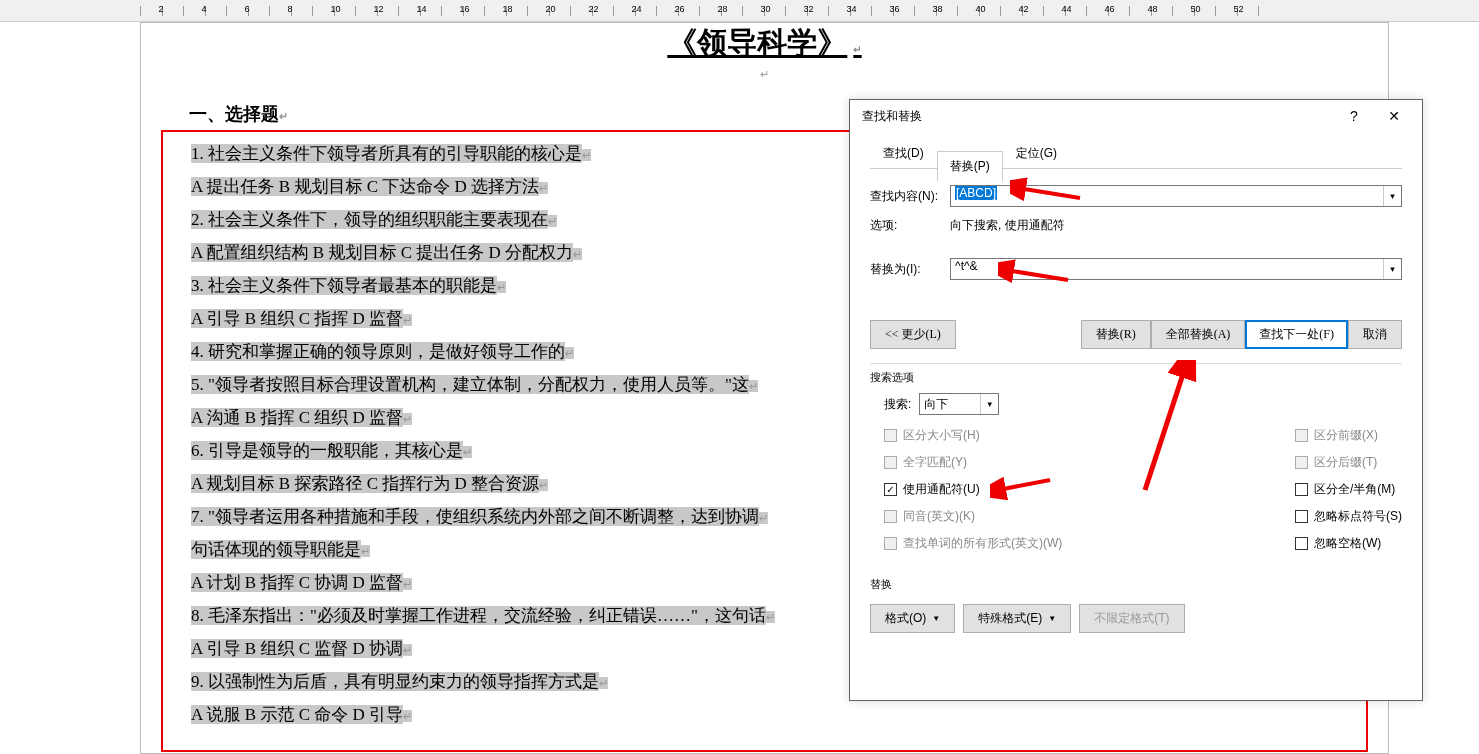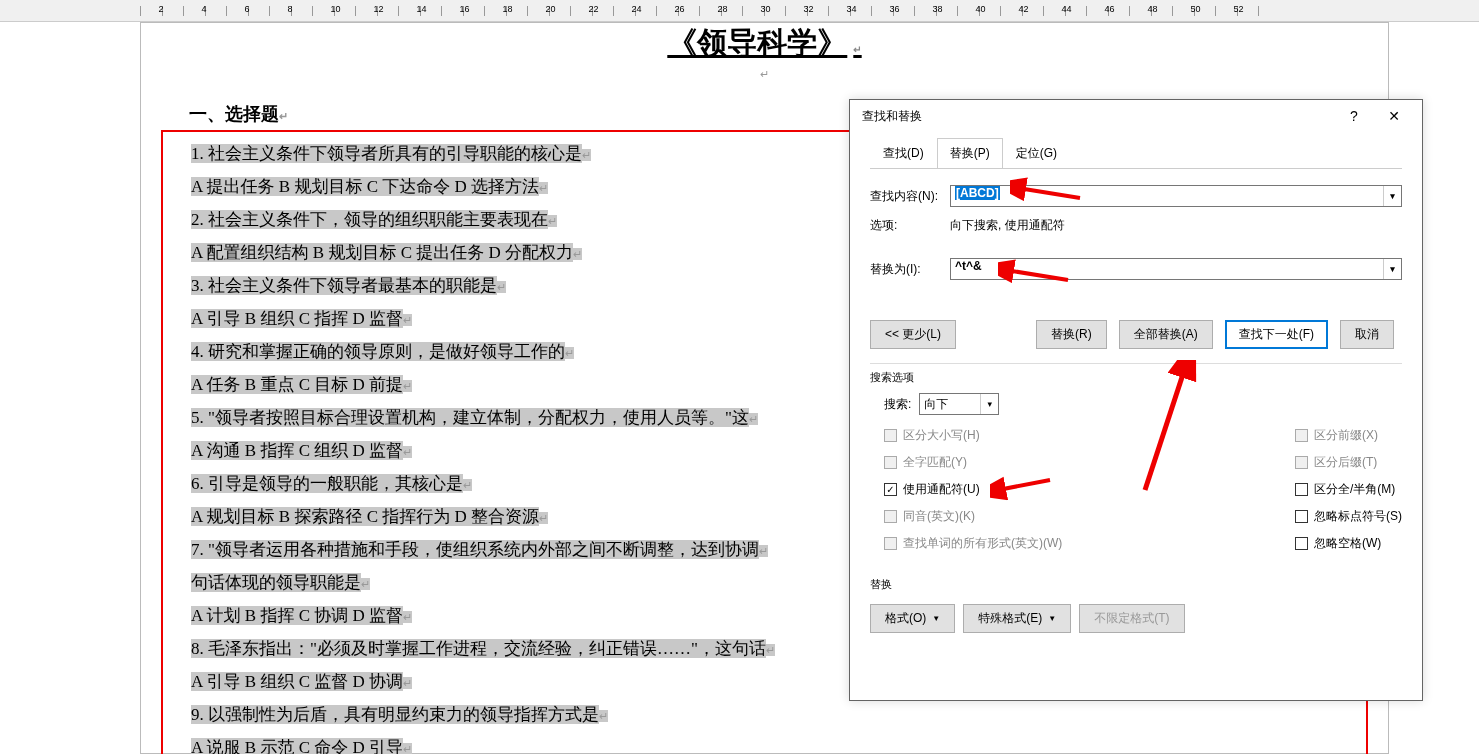--- a/index.html
+++ b/index.html
@@ -20,30 +20,30 @@
 .doc-line { font-family: SimSun; font-size: 17px; line-height: 31px; }
 .doc-line .hl { background: #c8c8c8; }
 
 .dialog { position: absolute; top: 99px; left: 849px; width: 574px; height: 602px; background: #fff; border: 1px solid #646464; box-shadow: 0 0 10px rgba(0,0,0,0.15); z-index: 100; }
 .dialog-titlebar { height: 32px; display: flex; align-items: center; padding: 0 8px; font-size: 12px; }
 .dialog-titlebar .title { flex: 1; padding-left: 4px; }
 .dialog-titlebar .help, .dialog-titlebar .close { width: 40px; text-align: center; font-size: 14px; cursor: pointer; }
 .dialog-body { padding: 6px 20px 14px 20px; font-size: 12px; }
 .tabs { display: flex; border-bottom: 1px solid #ccc; margin-bottom: 16px; }
 .tab { padding: 6px 12px; border: 1px solid transparent; border-bottom: none; cursor: pointer; }
-.tab.active { border-color: #ccc; background: #fff; position: relative; top: 0; }
+.tab.active { border-color: #ccc; background: #fff; position: relative; top: 13px; }
 
 .field-row { display: flex; align-items: center; margin-bottom: 10px; }
 .field-label { width: 80px; }
-.field-input { flex: 1; height: 22px; border: 1px solid #767676; padding: 0 4px; font-size: 12px; position: relative; font-weight: bold; }
+.field-input { flex: 1; height: 22px; border: 1px solid #767676; padding: 0 4px; font-size: 12px; position: relative; }
 .field-input .dd { position: absolute; right: 0; top: 0; width: 18px; height: 20px; border-left: 1px solid #ccc; text-align: center; line-height: 20px; font-size: 9px; cursor: pointer; }
 .sel-text { background: #0078d7; color: #fff; padding: 0 1px; }
 .options-row { display: flex; margin-top: 2px; margin-bottom: 20px; }
 
-.button-row { display: flex; gap: 12px; margin: 18px 8px 14px 0; }
+.button-row { display: flex; gap: 0; margin: 18px 0 14px 0; font-family: Liberation Serif, serif; }
 .btn { border: 1px solid #adadad; background: #e1e1e1; padding: 5px 14px; font-size: 12px; cursor: pointer; white-space: nowrap; }
 .btn.primary { border: 2px solid #0078d7; background: #fff; padding: 4px 12px; }
 .spacer { flex: 1; }
 
 .section-label { font-size: 11px; margin: 6px 0; }
 .search-row { display: flex; align-items: center; gap: 8px; margin: 8px 0 12px 14px; }
 .select-box { border: 1px solid #767676; height: 22px; display: flex; align-items: center; padding: 0 4px; width: 80px; position: relative; }
 .select-box .dd { position: absolute; right: 0; top: 0; width: 18px; height: 20px; border-left: 1px solid #ccc; text-align: center; line-height: 20px; font-size: 9px; }
 
 .check-grid { display: flex; margin-left: 14px; }
@@ -183,21 +183,20 @@
   <div style="text-align:center"><span class="pm">↵</span></div>
   <div class="section-heading"><span>一、选择题</span><span class="pm">↵</span></div>
   <div class="selection-box" id="doc-lines">
       <div class="doc-line"><span class="hl">1. 社会主义条件下领导者所具有的引导职能的核心是</span><span class="hl pm">↵</span></div>
       <div class="doc-line"><span class="hl">A 提出任务 B 规划目标 C 下达命令 D 选择方法</span><span class="hl pm">↵</span></div>
       <div class="doc-line"><span class="hl">2. 社会主义条件下，领导的组织职能主要表现在</span><span class="hl pm">↵</span></div>
       <div class="doc-line"><span class="hl">A 配置组织结构 B 规划目标 C 提出任务 D 分配权力</span><span class="hl pm">↵</span></div>
       <div class="doc-line"><span class="hl">3. 社会主义条件下领导者最基本的职能是</span><span class="hl pm">↵</span></div>
       <div class="doc-line"><span class="hl">A 引导 B 组织 C 指挥 D 监督</span><span class="hl pm">↵</span></div>
       <div class="doc-line"><span class="hl">4. 研究和掌握正确的领导原则，是做好领导工作的</span><span class="hl pm">↵</span></div>
-      <div class="doc-line"><span class="hl">A 任务 B 重点 C 目标 D 前提</span><span class="hl pm">↵</span></div>
       <div class="doc-line"><span class="hl">5. "领导者按照目标合理设置机构，建立体制，分配权力，使用人员等。"这</span><span class="hl pm">↵</span></div>
       <div class="doc-line"><span class="hl">A 沟通 B 指挥 C 组织 D 监督</span><span class="hl pm">↵</span></div>
       <div class="doc-line"><span class="hl">6. 引导是领导的一般职能，其核心是</span><span class="hl pm">↵</span></div>
       <div class="doc-line"><span class="hl">A 规划目标 B 探索路径 C 指挥行为 D 整合资源</span><span class="hl pm">↵</span></div>
       <div class="doc-line"><span class="hl">7. "领导者运用各种措施和手段，使组织系统内外部之间不断调整，达到协调</span><span class="hl pm">↵</span></div>
       <div class="doc-line"><span class="hl">句话体现的领导职能是</span><span class="hl pm">↵</span></div>
       <div class="doc-line"><span class="hl">A 计划 B 指挥 C 协调 D 监督</span><span class="hl pm">↵</span></div>
       <div class="doc-line"><span class="hl">8. 毛泽东指出："必须及时掌握工作进程，交流经验，纠正错误……"，这句话</span><span class="hl pm">↵</span></div>
       <div class="doc-line"><span class="hl">A 引导 B 组织 C 监督 D 协调</span><span class="hl pm">↵</span></div>
       <div class="doc-line"><span class="hl">9. 以强制性为后盾，具有明显约束力的领导指挥方式是</span><span class="hl pm">↵</span></div>

